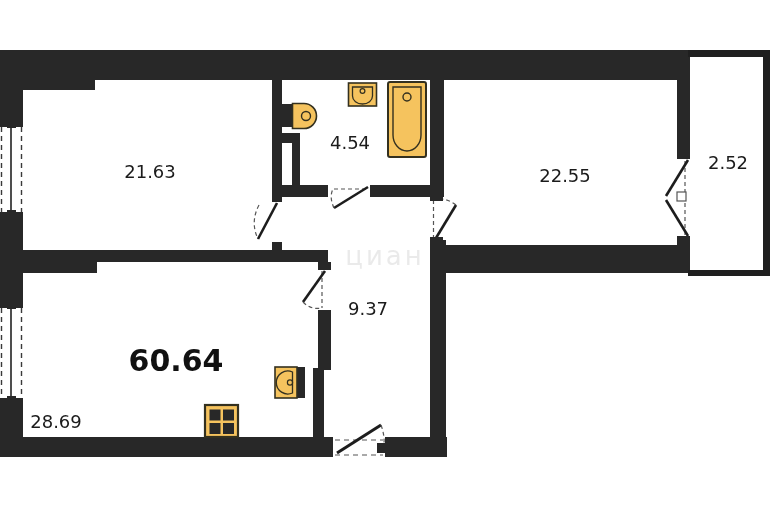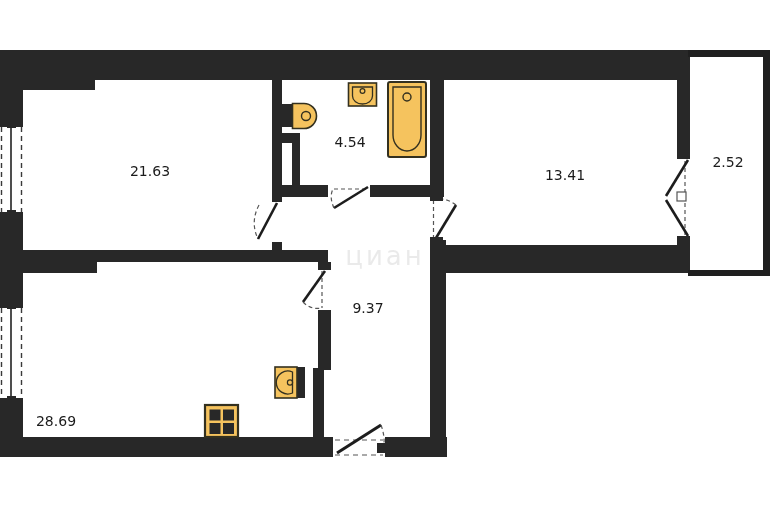--- a/index.html
+++ b/index.html
@@ -10,21 +10,21 @@
   }
   html,body{margin:0;padding:0;background:#fff;}
   .plan{
     position:relative;width:770px;height:510px;background:#fff;
     font-family:"DejaVu Sans","Liberation Sans",sans-serif;overflow:hidden;
   }
   .w{position:absolute;background:var(--wall);}
   .thin{position:absolute;background:#1f1f1f;}
   .lbl{
     position:absolute;transform:translate(-50%,-50%);
-    color:#1b1b1b;font-size:14px;letter-spacing:0px;white-space:nowrap;
+    color:#1b1b1b;font-size:18px;letter-spacing:0px;white-space:nowrap;
   }
   .lbl.total{font-size:30px;font-weight:bold;color:#111;}
   .watermark{
     position:absolute;color:rgba(140,140,140,0.18);font-size:26px;
     letter-spacing:3px;transform:translate(-50%,-50%);white-space:nowrap;
   }
   svg.overlay{position:absolute;left:0;top:0;}
 </style>
 </head>
 <body>
@@ -150,19 +150,20 @@
       <rect x="223" y="409.5" width="11" height="11" fill="#282828"></rect>
       <rect x="209.5" y="423" width="11" height="11" fill="#282828"></rect>
       <rect x="223" y="423" width="11" height="11" fill="#282828"></rect>
     </g>
   </svg>
 
   <div class="watermark" style="left:385px;top:256px">циан</div>
 
   <div class="lbl" style="left:150px;top:171px">21.63</div>
   <div class="lbl" style="left:350px;top:142px">4.54</div>
-  <div class="lbl" style="left:565px;top:175px">13.41</div>
+  <div class="lbl" style="left:565px;top:175px">22.55</div>
   <div class="lbl" style="left:728px;top:162px">2.52</div>
   <div class="lbl" style="left:368px;top:308px">9.37</div>
   <div class="lbl" style="left:56px;top:421px">28.69</div>
 
+  <div class="lbl total" style="left:176px;top:360px">60.64</div>
 
 </div>
 
 </body></html>

